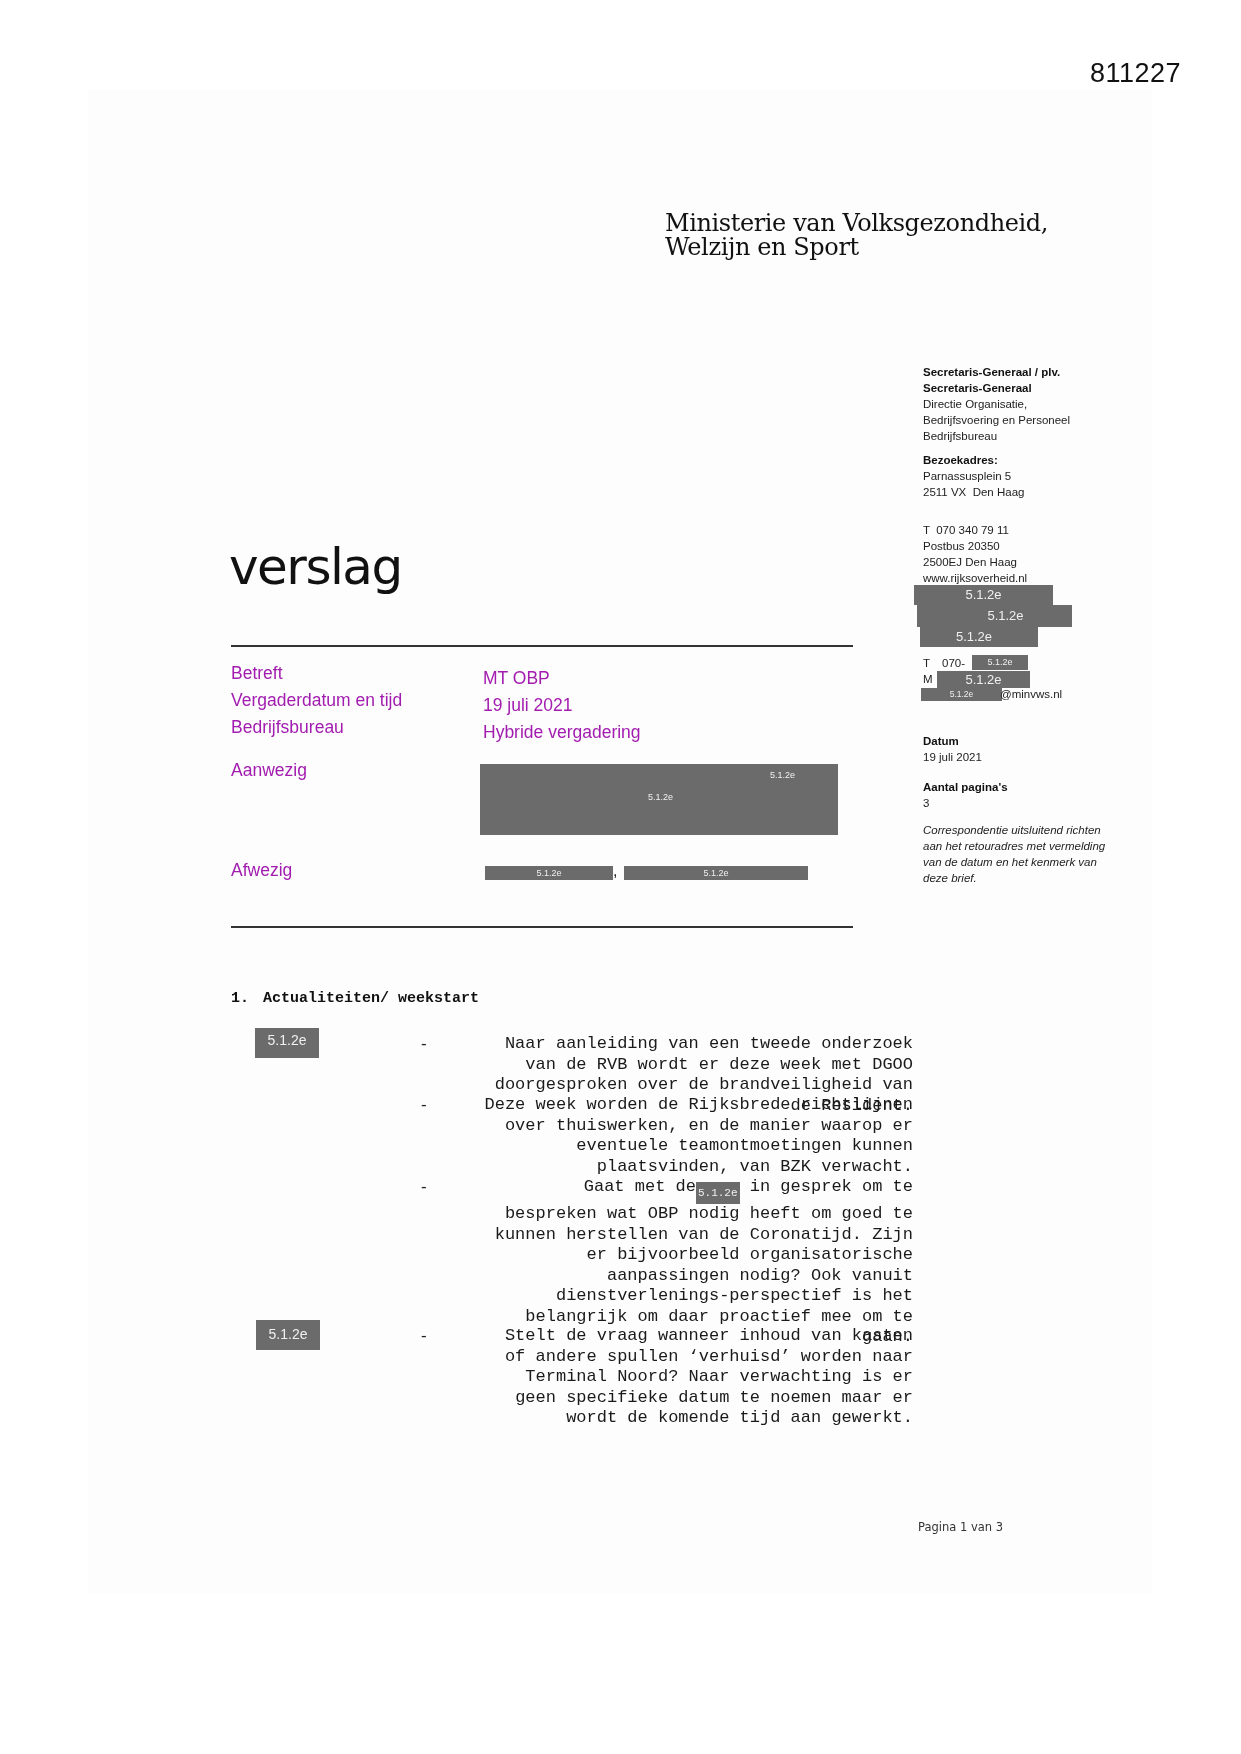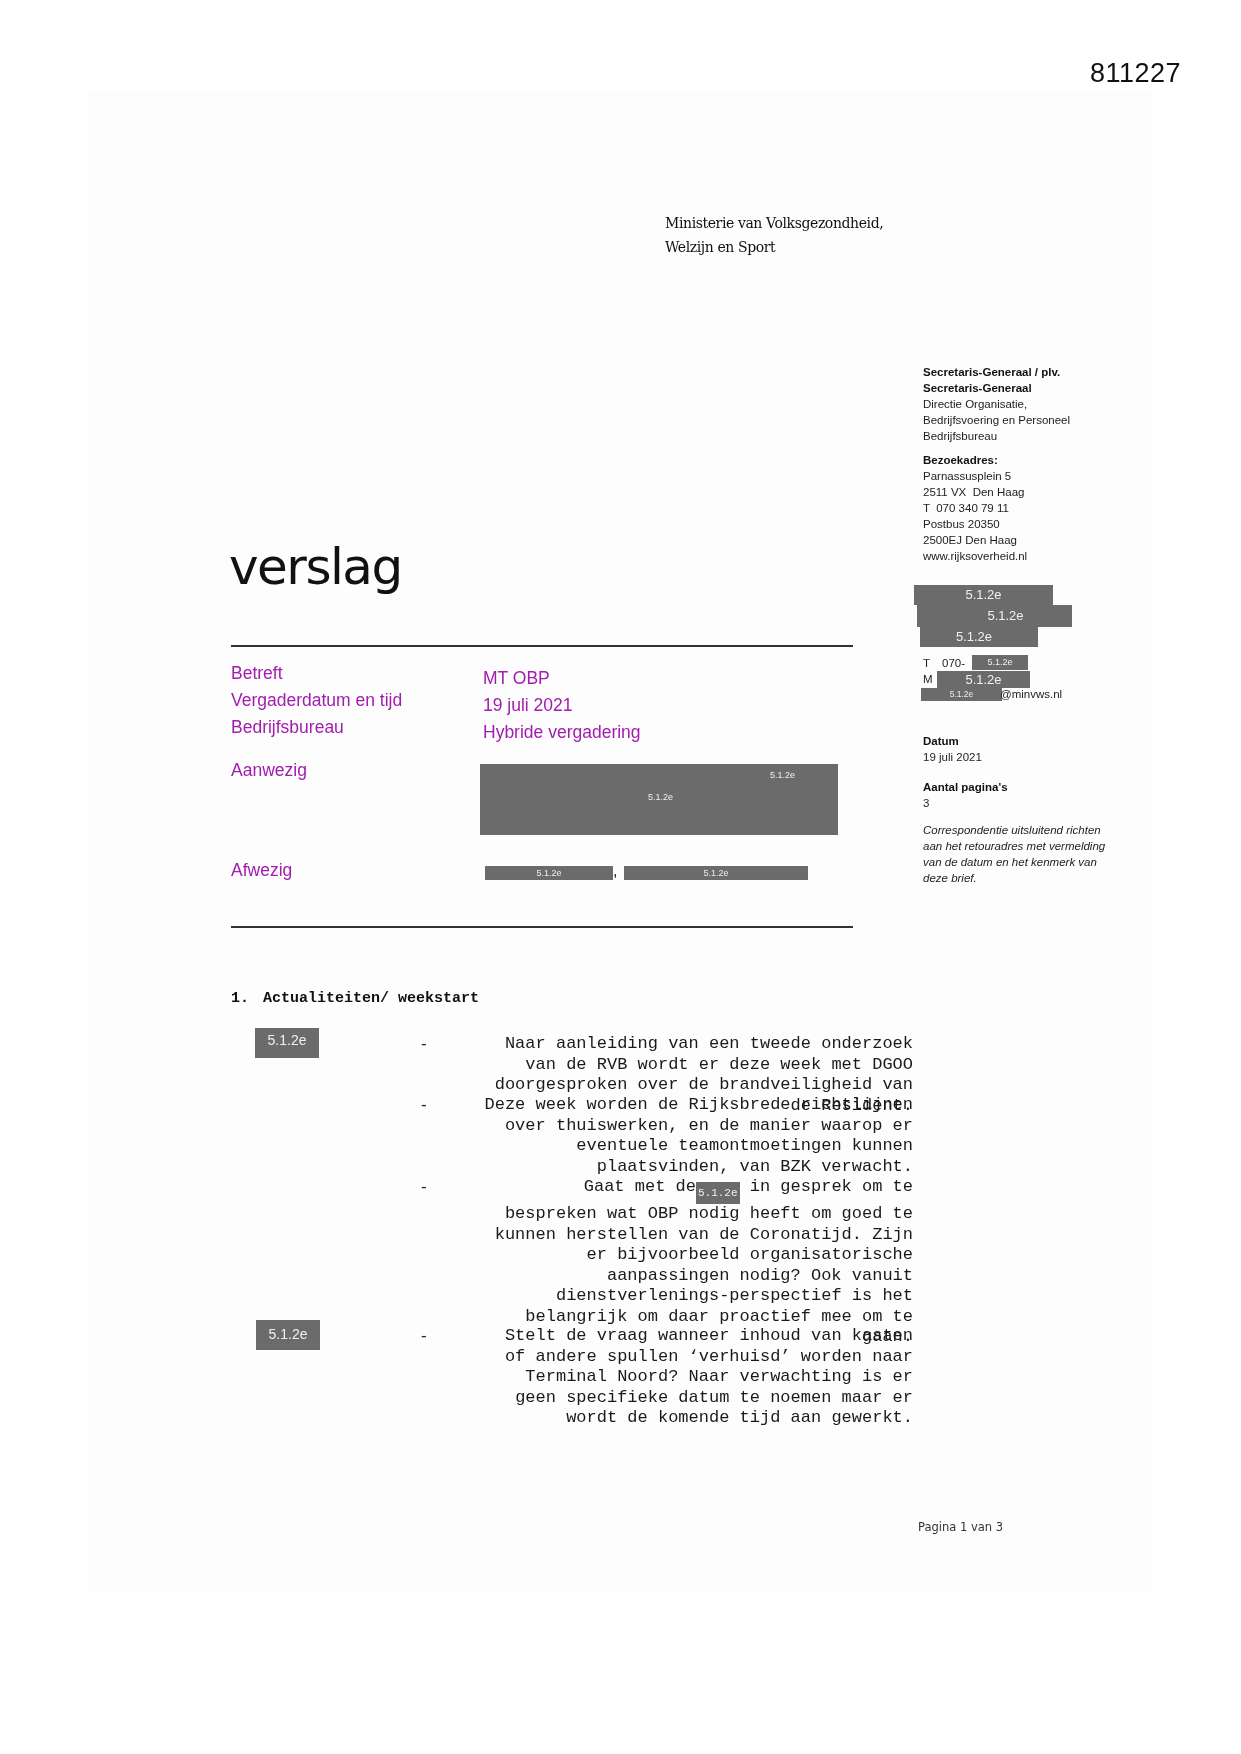--- a/index.html
+++ b/index.html
@@ -7,21 +7,21 @@
       width: 1241px; height: 1754px; position: relative; overflow: hidden;
       background: #ffffff; color: #111;
       font-family: "Liberation Sans", sans-serif;
     }
     .abs { position: absolute; }
     .page-inset {
       position: absolute; left: 88px; top: 90px; width: 1064px; height: 1503px;
       background: #fdfdfd;
     }
     .doc-number { left: 1090px; top: 58px; font-size: 27px; font-family: "Liberation Sans", sans-serif; color: #111; letter-spacing: 0.5px; }
-    .logo { left: 665px; top: 211px; font-family: "DejaVu Serif", serif; font-size: 14px; line-height: 24px; color: #111; letter-spacing: -0.4px; }
+    .logo { left: 665px; top: 211px; font-family: "DejaVu Serif", serif; font-size: 24px; line-height: 24px; color: #111; letter-spacing: -0.4px; }
     .title { left: 229px; top: 538px; font-family: "DejaVu Sans", sans-serif; font-size: 50px; font-weight: normal; color: #111; letter-spacing: -1.5px; }
     .rule { height: 2px; background: #333; }
 
     .meta-label, .meta-value { font-family: "Liberation Sans", sans-serif; font-size: 17.5px; color: #a21caf; }
 
     .redact { position: absolute; background: #6b6b6b; color: #f0f0f0; font-family: "Liberation Sans", sans-serif; text-align: center; overflow: hidden; white-space: nowrap; }
 
     .side { font-family: Liberation Sans, sans-serif; font-size: 11.5px; line-height: 16px; color: #222; }
     .side b { font-weight: bold; color: #111; }
     .side i { font-style: italic; }
@@ -77,21 +77,21 @@
   <div><b>Secretaris-Generaal</b></div>
   <div>Directie Organisatie,</div>
   <div>Bedrijfsvoering en Personeel</div>
   <div>Bedrijfsbureau</div>
 </div>
 
 <div class="abs side" style="left:923px; top:452px;">
   <div><b>Bezoekadres:</b></div>
   <div>Parnassusplein 5</div>
   <div style="white-space:pre;">2511 VX  Den Haag</div>
-  <div style="white-space:pre;">T  070 340 79 11</div>
+  <div style="white-space:pre;margin-top:22px;">T  070 340 79 11</div>
   <div>Postbus 20350</div>
   <div>2500EJ Den Haag</div>
   <div>www.rijksoverheid.nl</div>
 </div>
 
 <div class="abs side" style="left:923px; top:573px;margin-top:24px;"><b>Inlichtingen bij</b></div>
 <div class="redact" style="left:914px; top:585px; width:139px; height:20px; font-size:13px; line-height:20px;">5.1.2e</div>
 <div class="redact" style="left:917px; top:605px; width:155px; height:22px; font-size:13px; line-height:22px; text-indent:22px;">5.1.2e</div>
 <div class="redact" style="left:920px; top:627px; width:118px; height:20px; font-size:13px; line-height:20px; text-indent:-10px;">5.1.2e</div>
 

